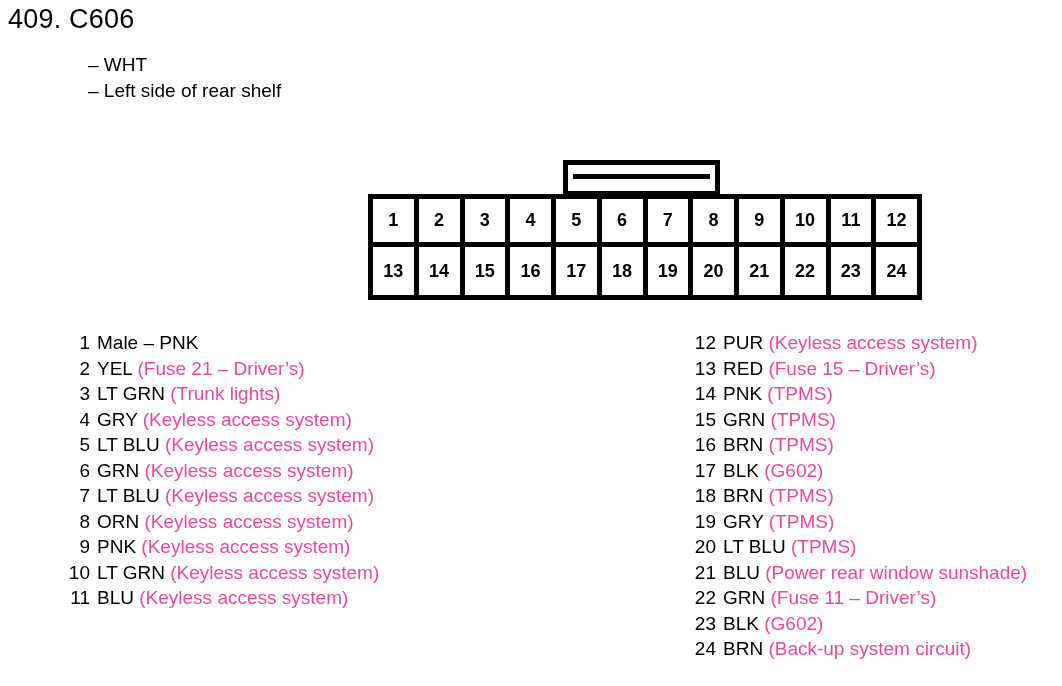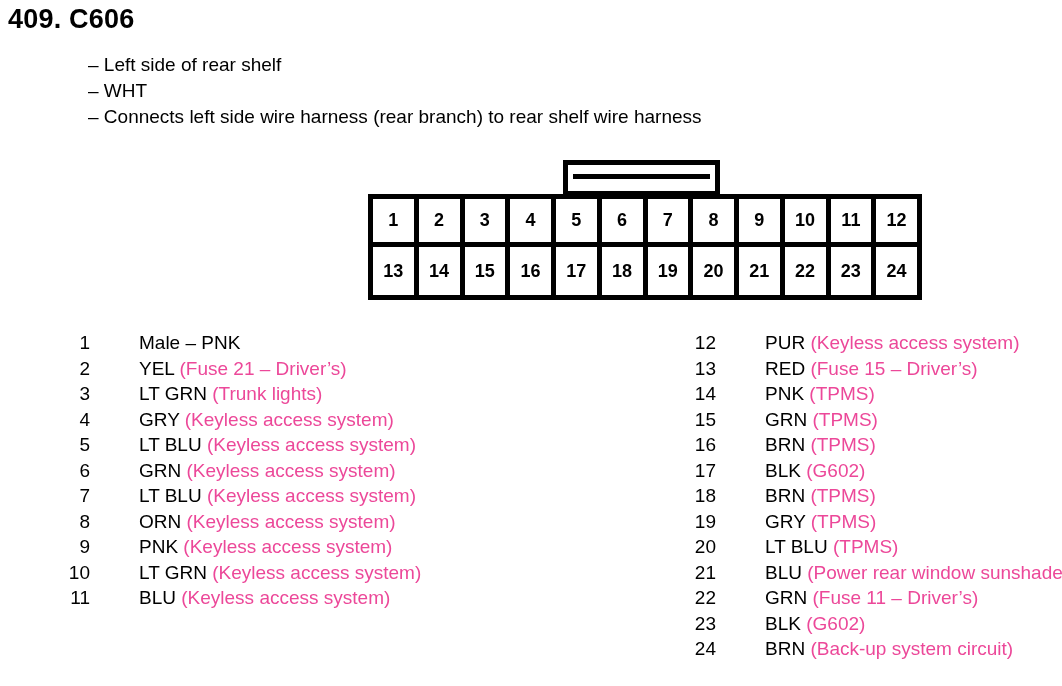--- a/index.html
+++ b/index.html
@@ -15,21 +15,21 @@
     color: #000000;
     overflow: hidden;
   }
 
   
   #page-title {
     position: absolute;
     left: 8px;
     top: 4px;
     font-size: 27px;
-    font-weight: bold;
+    font-weight: normal;
     letter-spacing: 0.2px;
     white-space: pre;
   }
   #desc-list {
     position: absolute;
     left: 88px;
     top: 52px;
     font-size: 19px;
     line-height: 26px;
   }
@@ -117,32 +117,31 @@
     text-align: right;
     padding-right: 7px;
     white-space: pre;
   }
   .pin-info {
     flex: 1 1 auto;
   }
   .pin-sub {
     white-space: pre;
   }
-  .wire { color: #000000; margin-left: 42px; }
+  .wire { color: #000000; }
   .circuit { color: #ec4899; }
 </style>
 </head>
 <body>
 
 <div id="page-title">409. C606</div>
 
 <div id="desc-list">
+    <div class="desc-line">– WHT</div>
     <div class="desc-line">– Left side of rear shelf</div>
-    <div class="desc-line">– WHT</div>
-    <div class="desc-line">– Connects left side wire harness (rear branch) to rear shelf wire harness</div>
   </div>
 
 <div id="connector">
 
   <div id="end-notch-left"></div>
   <div id="side-tab-left"></div>
 
   <div id="center-tab">
     <div id="center-tab-band"></div>
   </div>

